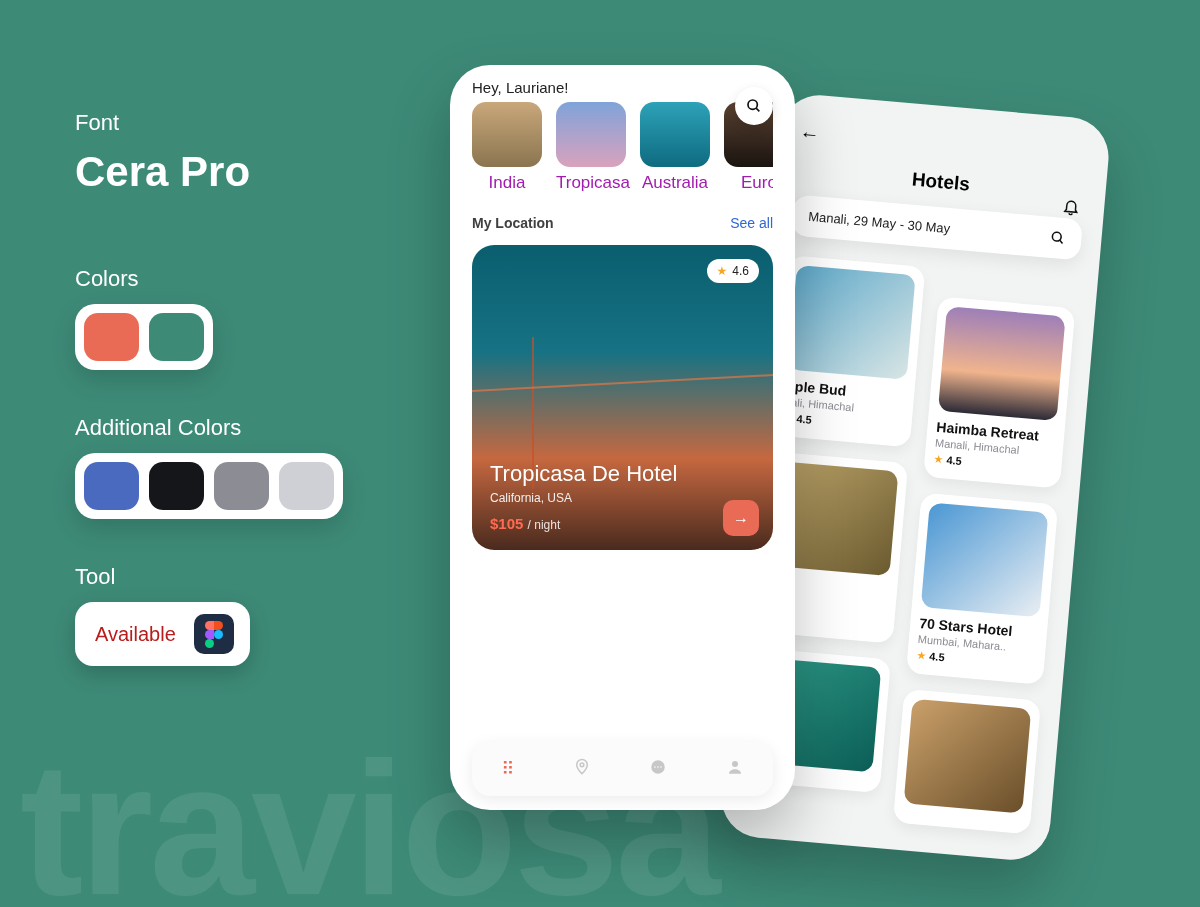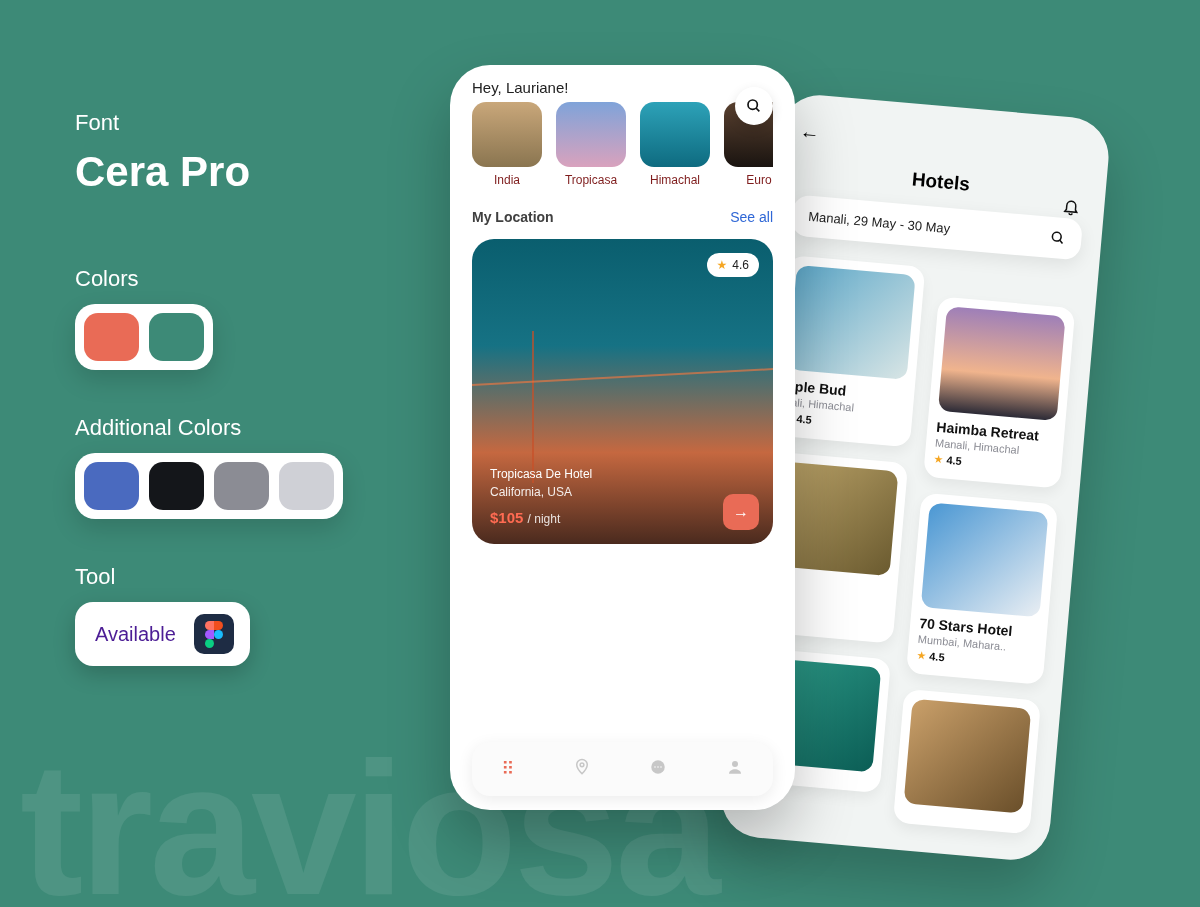--- a/index.html
+++ b/index.html
@@ -40,21 +40,21 @@
 .sw-gray1  { background: #8b8c94; }
 .sw-gray2  { background: #cfd0d6; }
 
 .tool-pill {
   background: #fff;
   border-radius: 18px;
   padding: 12px 16px 12px 20px;
   display: inline-flex;
   align-items: center;
   gap: 18px;
-  color: #4c1d95;
+  color: #b91c1c;
   font-size: 20px;
   box-shadow: 0 8px 22px rgba(0,0,0,0.2);
 }
 .figma-badge {
   width: 40px; height: 40px; border-radius: 10px;
   background: #1e2c44;
   display:flex; align-items:center; justify-content:center;
 }
 .figma-logo { width: 18px; height: 26px; position: relative; }
 .fdot { position:absolute; width:9px; height:9px; border-radius:50%; }
@@ -89,21 +89,21 @@
 .greet { font-size: 15px; color:#222; margin-bottom:6px;}
 .search-circle {
   position:absolute; right:22px; top:22px;
   width:38px;height:38px;border-radius:50%;
   background:#fff; box-shadow:0 4px 12px rgba(0,0,0,0.12);
   display:flex;align-items:center;justify-content:center;
   font-size:16px;
 }
 .headline { font-size: 21px; font-weight:700; color:#111; margin-bottom:18px;}
 .dest-row { display:flex; gap:14px; overflow:hidden; margin-bottom:22px;}
-.dest { width:70px; flex:none; text-align:center; font-size:12px; color:#7f1d1d;}
+.dest { width:70px; flex:none; text-align:center; font-size:17px; color:#a21caf;}
 .dest-img { width:70px; height:65px; border-radius:14px; margin-bottom:6px; }
 .d-india{background:linear-gradient(#c9a77a,#8a7550);}
 .d-aus{background:linear-gradient(#7fa3d9,#d9a2bd);}
 .d-indo{background:linear-gradient(#2da2b8,#0e6b80);}
 .d-eur{background:linear-gradient(#5a4130,#1a1410);}
 
 .sec-row{display:flex;justify-content:space-between;align-items:center;margin-bottom:14px;}
 .sec-row .t{font-size:14px;font-weight:600;color:#404040;}
 .sec-row .a{font-size:14px;color:#2f67d6;}
 
@@ -115,21 +115,21 @@
 }
 .bridge{position:absolute;inset:0;border-radius:22px;overflow:hidden;}
 .bridge::after{content:"";position:absolute;left:-20px;right:-20px;top:45%;height:2px;background:rgba(255,120,60,0.6);transform:rotate(-3deg);}
 .bridge::before{content:"";position:absolute;left:20%;top:30%;width:2px;height:50%;background:rgba(200,80,40,0.7);}
 .rating-pill{
   position:absolute; right:14px; top:14px;
   background:#fff; border-radius:14px; padding:5px 10px;
   font-size:12px; color:#222; display:flex; gap:5px; align-items:center;
 }
 .rating-pill .star{color:#f5a623;}
-.hero-card h3{font-size:12px;font-weight:500;position:relative;}
+.hero-card h3{font-size:22px;font-weight:500;position:relative;}
 .hero-card .loc{font-size:12px;opacity:0.9;margin:4px 0 10px 0;position:relative;}
 .hero-card .price{font-size:15px;position:relative;}
 .hero-card .price b{color:#ff6b52;font-weight:700;}
 .hero-card .price span{font-size:12px;opacity:0.85;}
 .go-btn{
   position:absolute; right:14px; bottom:14px;
   width:36px;height:36px;border-radius:10px;background:#e96b56;
   display:flex;align-items:center;justify-content:center;color:#fff;font-size:16px;
 }
 
@@ -234,21 +234,21 @@
     <div class="dest">
       <div class="dest-img d-india"></div>
       <span>India</span>
     </div>
     <div class="dest">
       <div class="dest-img d-aus"></div>
       <span>Tropicasa</span>
     </div>
     <div class="dest">
       <div class="dest-img d-indo"></div>
-      <span>Himachal</span>
+      <span>Australia</span>
     </div>
     <div class="dest">
       <div class="dest-img d-eur"></div>
       <span>Euro</span>
     </div>
   </div>
 
   <div class="sec-row">
     <span class="t">My Location</span>
     <span class="a">See all</span>

